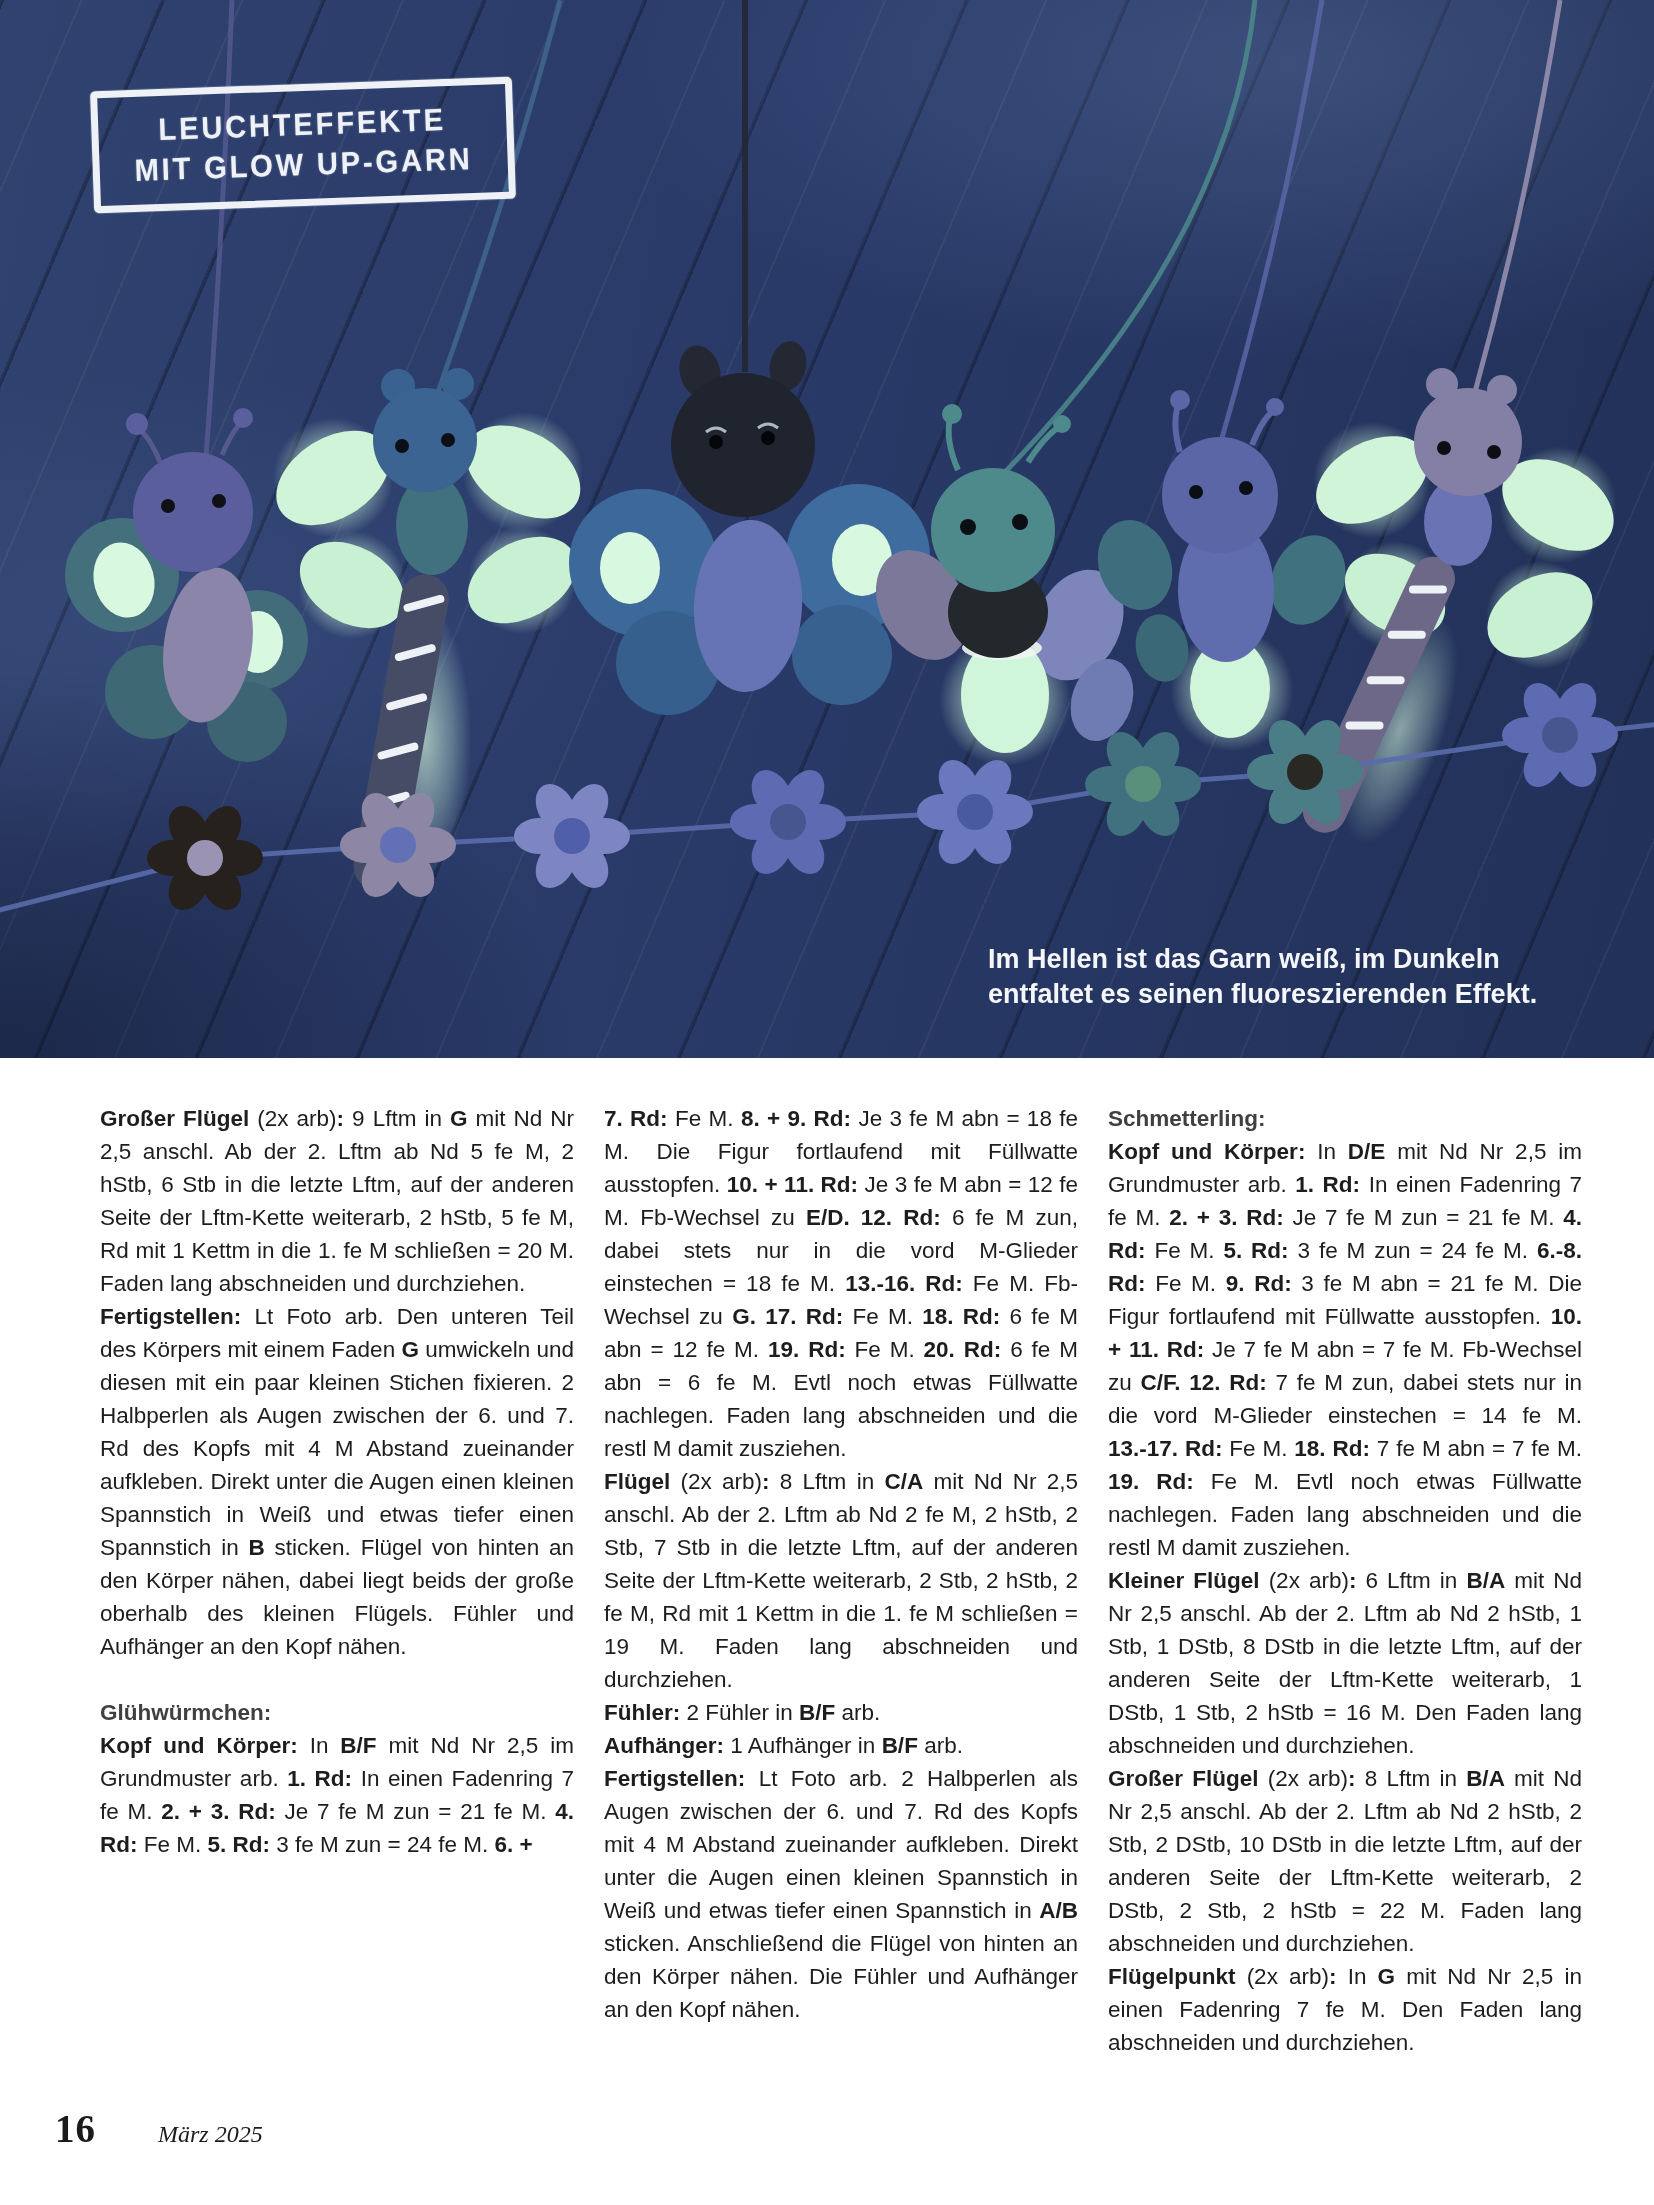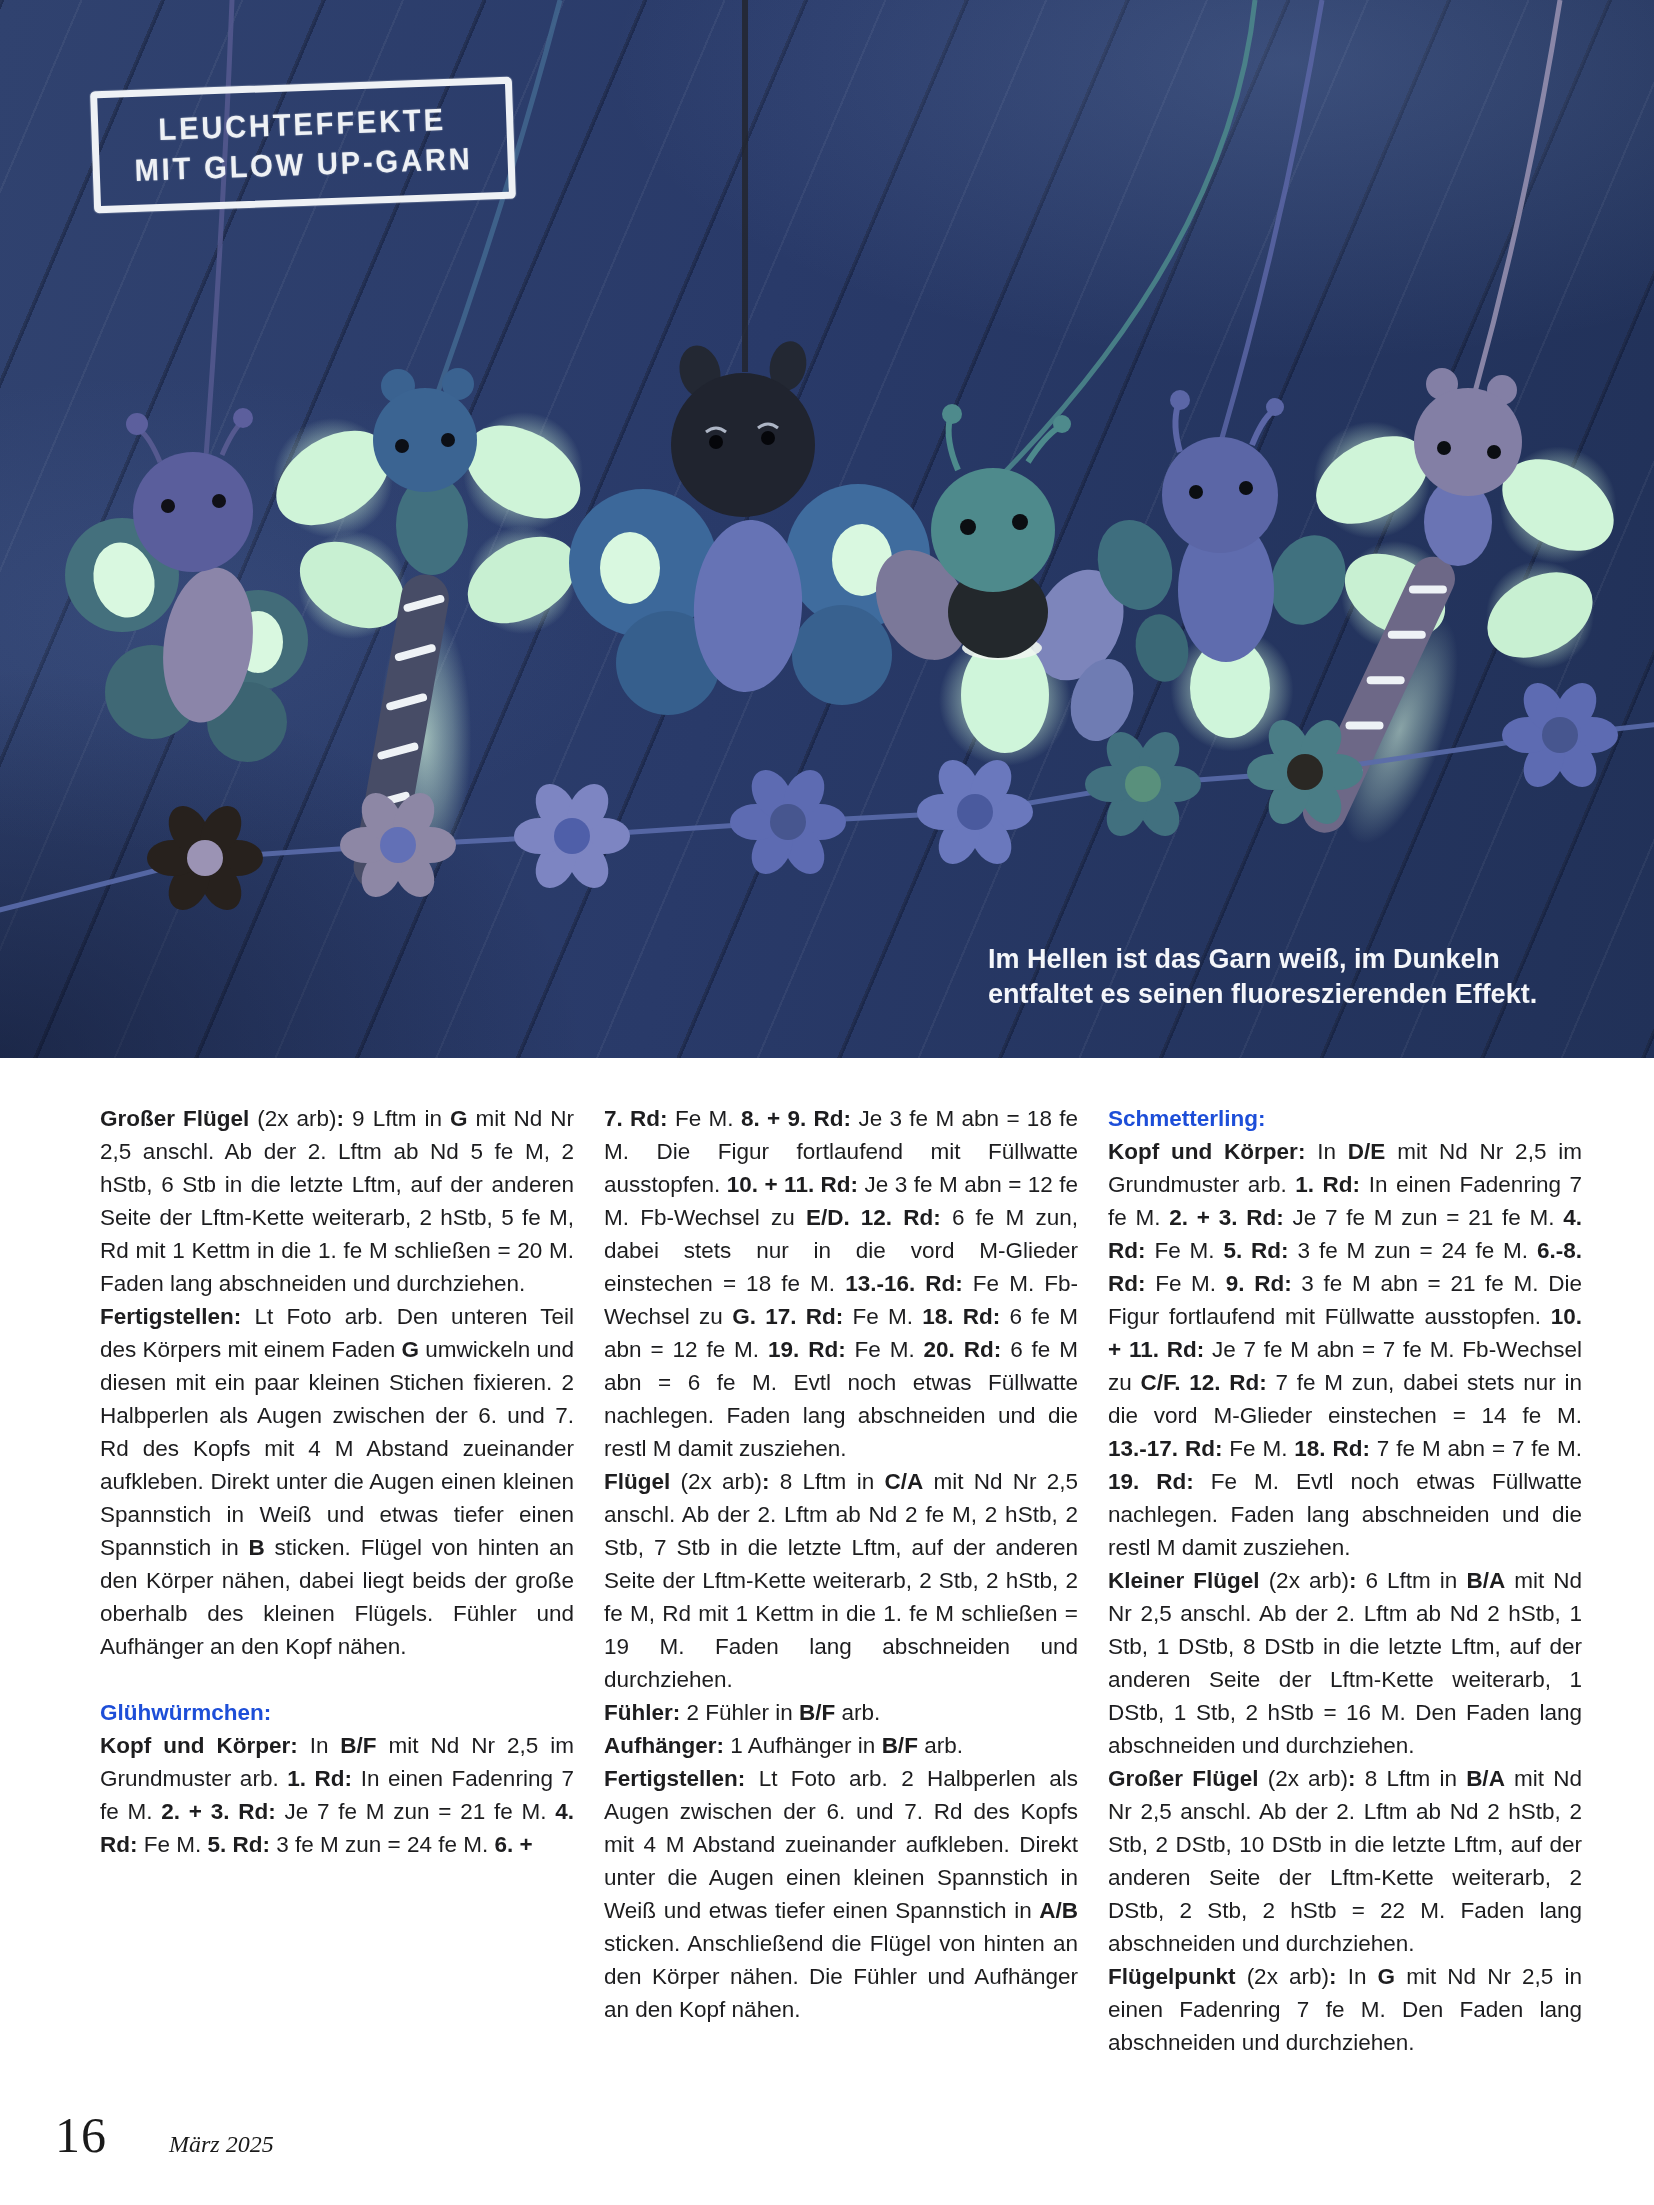--- a/index.html
+++ b/index.html
@@ -26,28 +26,28 @@
                text-shadow:0 0 2px rgba(238,241,245,.4);}
 
   
   .caption{position:absolute;right:86px;top:942px;width:580px;text-align:left;
            color:#f4f6fa;font-weight:bold;font-size:27px;line-height:35px;}
 
   
   .textgrid{position:absolute;left:100px;top:1102px;display:flex;gap:30px;color:#1d1d1f;}
   .col{width:474px;font-size:22.5px;line-height:33px;text-align:justify;}
   .col p{margin:0;}
-  .col .sec-head{color:#1d4ed8;font-weight:bold;margin-top:33px;text-align:left;}
+  .col .sec-head{color:#404040;font-weight:bold;margin-top:33px;text-align:left;}
   .col .sec-head:first-child{margin-top:0;}
   .col b{font-weight:bold;}
 
   
   .footer{position:absolute;left:55px;top:2106px;display:flex;align-items:baseline;
           font-family:"Liberation Serif",serif;color:#1a1a1a;}
-  .page-num{font-size:50px;font-weight:normal;letter-spacing:1px;}
+  .page-num{font-size:39px;font-weight:bold;letter-spacing:1px;}
   .issue{font-size:24px;font-style:italic;margin-left:62px;}
 </style>
 </head>
 <body>
 
 <div class="page">
 
   <div class="photo">
     <svg width="1654" height="1058" viewBox="0 0 1654 1058">
       <defs>

